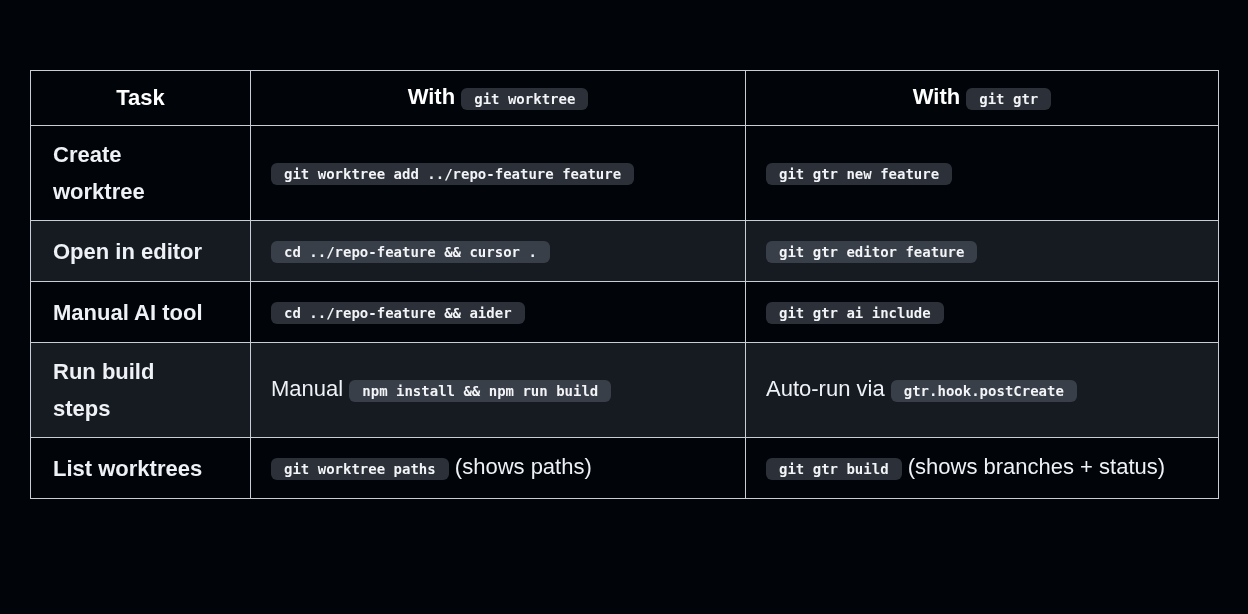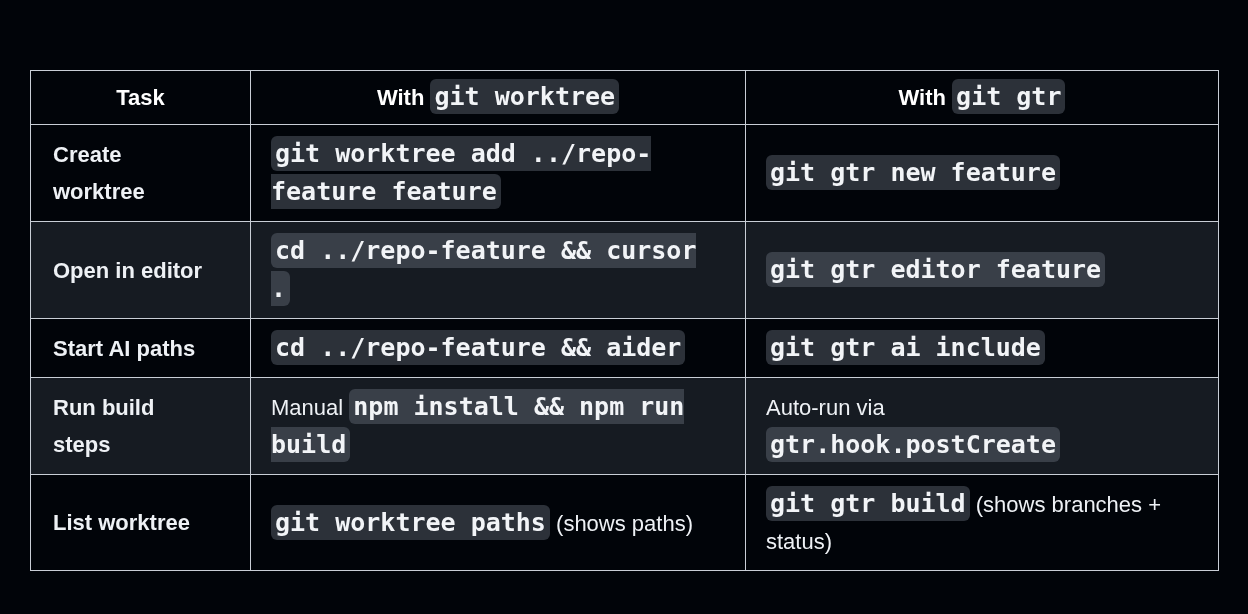--- a/index.html
+++ b/index.html
@@ -48,24 +48,24 @@
   }
   td.cell-task { padding: 10px 40px 10px 22px; font-weight: bold; }   
   td.cell-worktree { padding: 10px 20px; }
   td.cell-gtr { padding: 10px 36px 10px 20px; }    
 
   tbody tr:nth-child(even) { background: #161b22; }
 
   code.chip {
     font-family: "DejaVu Sans Mono", monospace;
     font-weight: 700;
-    font-size: 25px;
+    font-size: 14px;
     color: #f2f4f7;
     background: rgba(110, 118, 129, 0.4);
-    padding: 3px 4px;
+    padding: 3px 13px;
     border-radius: 6px;
     box-decoration-break: slice;
     -webkit-box-decoration-break: slice;
   }
   th code.chip { font-weight: 700; }
 </style>
 </head>
 <body>
 
 <table class="compare">
@@ -86,28 +86,28 @@
         <td class="cell-task"><span>Create worktree</span></td>
         <td class="cell-worktree"><code class="chip">git worktree add ../repo-feature feature</code></td>
         <td class="cell-gtr"><code class="chip">git gtr new feature</code></td>
       </tr>
       <tr>
         <td class="cell-task"><span>Open in editor</span></td>
         <td class="cell-worktree"><code class="chip">cd ../repo-feature &amp;&amp; cursor .</code></td>
         <td class="cell-gtr"><code class="chip">git gtr editor feature</code></td>
       </tr>
       <tr>
-        <td class="cell-task"><span>Start AI paths</span></td>
+        <td class="cell-task"><span>Manual AI tool</span></td>
         <td class="cell-worktree"><code class="chip">cd ../repo-feature &amp;&amp; aider</code></td>
         <td class="cell-gtr"><code class="chip">git gtr ai include</code></td>
       </tr>
       <tr>
         <td class="cell-task"><span>Run build steps</span></td>
         <td class="cell-worktree"><span>Manual </span><code class="chip">npm install &amp;&amp; npm run build</code></td>
         <td class="cell-gtr"><span>Auto-run via </span><code class="chip">gtr.hook.postCreate</code></td>
       </tr>
       <tr>
-        <td class="cell-task"><span>List worktree</span></td>
+        <td class="cell-task"><span>List worktrees</span></td>
         <td class="cell-worktree"><code class="chip">git worktree paths</code><span> (shows paths)</span></td>
         <td class="cell-gtr"><code class="chip">git gtr build</code><span> (shows branches + status)</span></td>
       </tr>
     </tbody>
 </table>
 
 </body></html>

